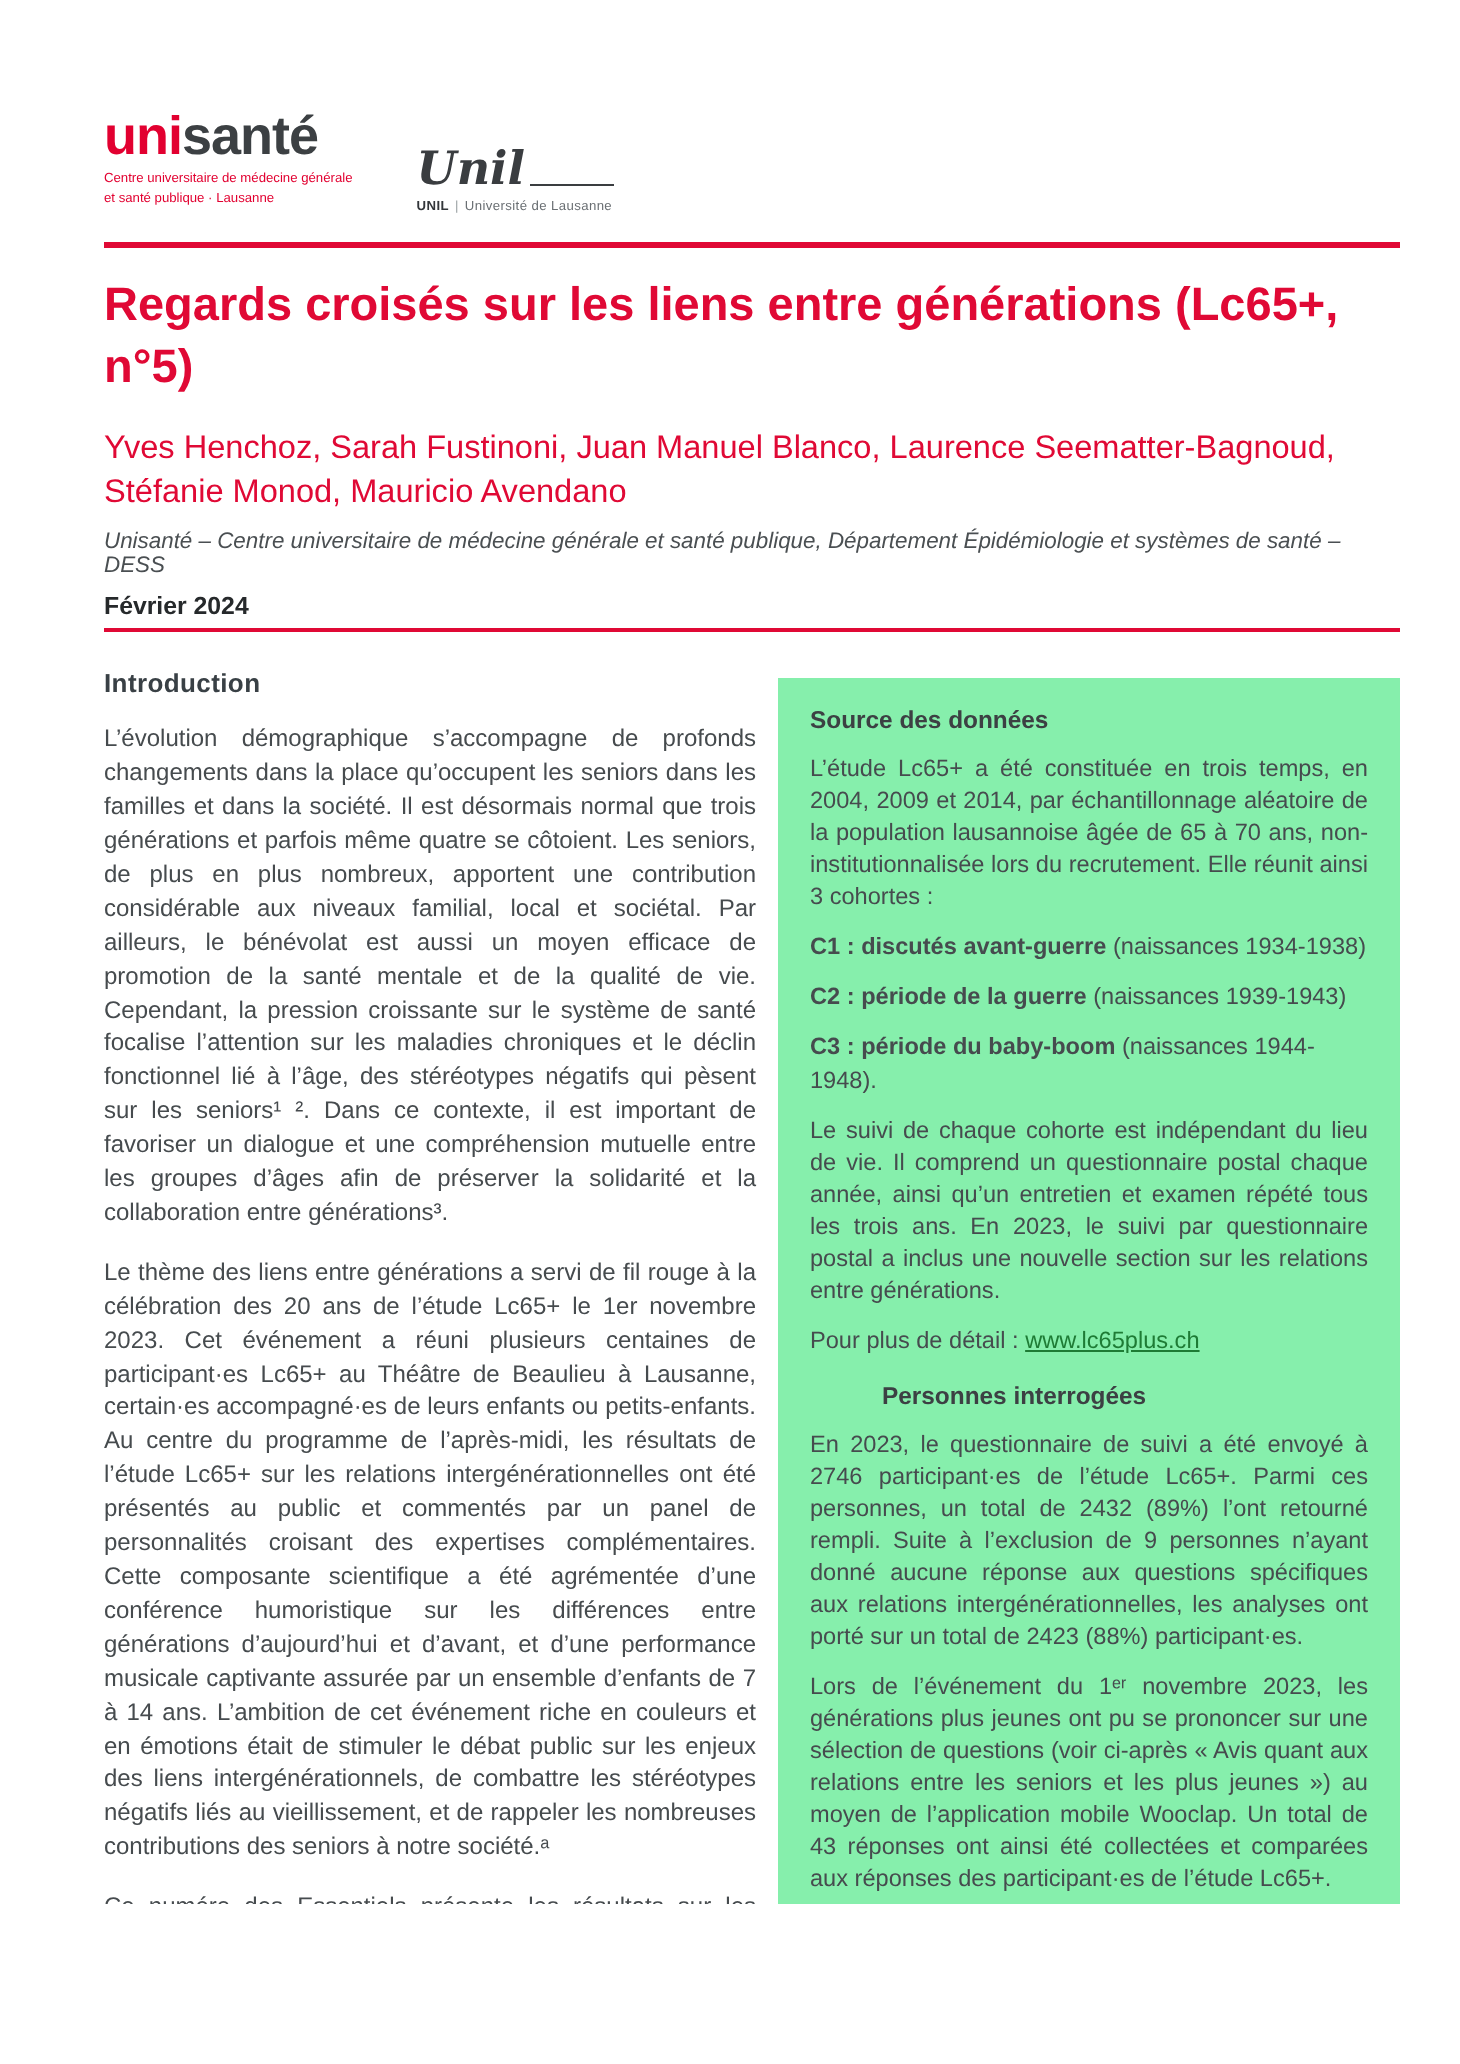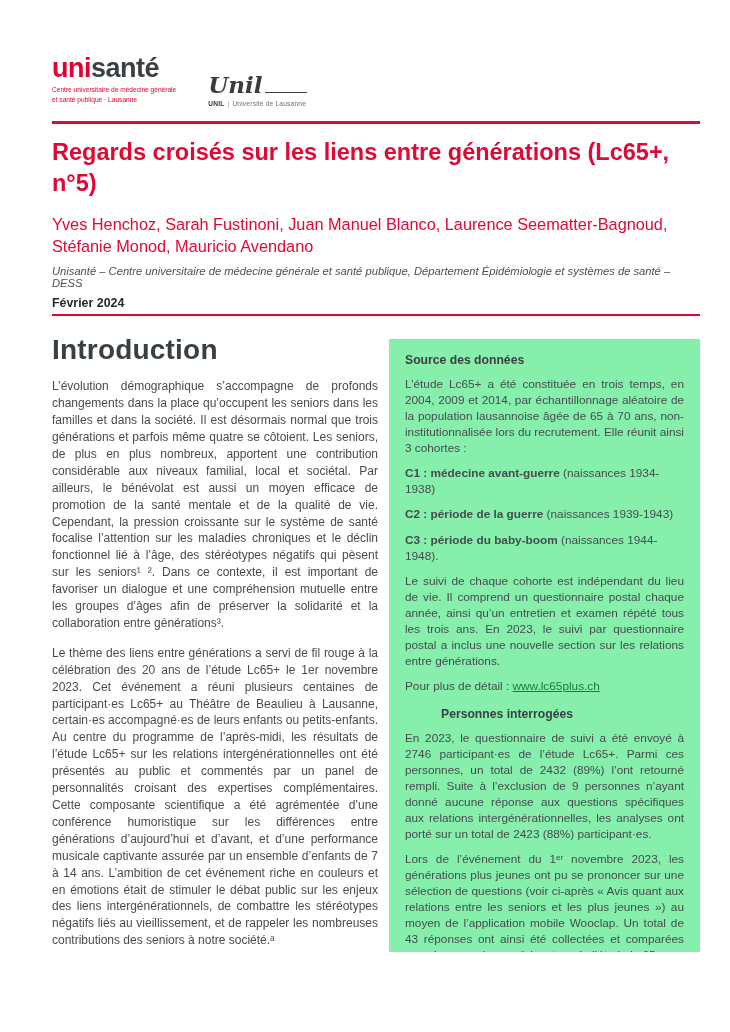--- a/index.html
+++ b/index.html
@@ -30,21 +30,21 @@
   .rule-top{height:3px;margin-top:16px;}
   .rule-date{height:2.5px;margin-top:4px;}
   
   .title{font-size:23.5px;font-weight:bold;color:#e00935;line-height:1.3;margin:13px 0 16px;width:620px;}
   .authors{font-size:16.3px;color:#e00935;line-height:1.34;margin-top:11px;width:640px;}
   .affiliation{font-size:11.2px;font-style:italic;color:#4a4f52;margin-top:7px;}
   .date{font-size:12.4px;font-weight:bold;color:#26292b;margin-top:7px;}
   
   .main{display:flex;gap:11px;margin-top:18px;align-items:flex-start;}
   .intro{width:326px;flex:none;}
-  .intro h2{font-size:28px;font-weight:bold;color:#394045;margin:0 0 12px;letter-spacing:.2px;}
+  .intro h2{font-size:13px;font-weight:bold;color:#394045;margin:0 0 12px;letter-spacing:.2px;}
   .intro p{font-size:12px;line-height:1.41;text-align:justify;margin:0 0 13px;}
   
   .infobox{flex:1;background:#86efac;margin-top:5px;padding:14px 16px 13px;box-sizing:border-box;min-height:607px;}
   .infobox h3{font-size:12.2px;font-weight:bold;color:#3c4043;margin:0 0 9px;}
   .infobox p{font-size:11.8px;line-height:1.36;text-align:justify;margin:0 0 9px;}
   .infobox p.cohort{text-align:left;}
   .infobox .greenlink{color:#1e7b35;text-decoration:underline;cursor:pointer;}
   .infobox h3.second{margin-top:13px;padding-left:36px;}
   .infobox p:last-child{margin-bottom:0;}
   
@@ -91,21 +91,21 @@
     <section class="intro">
       <h2>Introduction</h2>
       <p>L’évolution démographique s’accompagne de profonds changements dans la place qu’occupent les seniors dans les familles et dans la société. Il est désormais normal que trois générations et parfois même quatre se côtoient. Les seniors, de plus en plus nombreux, apportent une contribution considérable aux niveaux familial, local et sociétal. Par ailleurs, le bénévolat est aussi un moyen efficace de promotion de la santé mentale et de la qualité de vie. Cependant, la pression croissante sur le système de santé focalise l’attention sur les maladies chroniques et le déclin fonctionnel lié à l’âge, des stéréotypes négatifs qui pèsent sur les seniors¹ ². Dans ce contexte, il est important de favoriser un dialogue et une compréhension mutuelle entre les groupes d’âges afin de préserver la solidarité et la collaboration entre générations³.</p>
       <p>Le thème des liens entre générations a servi de fil rouge à la célébration des 20 ans de l’étude Lc65+ le 1er novembre 2023. Cet événement a réuni plusieurs centaines de participant·es Lc65+ au Théâtre de Beaulieu à Lausanne, certain·es accompagné·es de leurs enfants ou petits-enfants. Au centre du programme de l’après-midi, les résultats de l’étude Lc65+ sur les relations intergénérationnelles ont été présentés au public et commentés par un panel de personnalités croisant des expertises complémentaires. Cette composante scientifique a été agrémentée d’une conférence humoristique sur les différences entre générations d’aujourd’hui et d’avant, et d’une performance musicale captivante assurée par un ensemble d’enfants de 7 à 14 ans. L’ambition de cet événement riche en couleurs et en émotions était de stimuler le débat public sur les enjeux des liens intergénérationnels, de combattre les stéréotypes négatifs liés au vieillissement, et de rappeler les nombreuses contributions des seniors à notre société.ᵃ</p>
       <p>Ce numéro des Essentiels présente les résultats sur les relations intergénérationnelles discutés à l’occasion de la célébration des 20 ans de l’étude Lc65+.</p>
     </section>
 
     <aside class="infobox">
       <h3>Source des données</h3>
       <p>L’étude Lc65+ a été constituée en trois temps, en 2004, 2009 et 2014, par échantillonnage aléatoire de la population lausannoise âgée de 65 à 70 ans, non-institutionnalisée lors du recrutement. Elle réunit ainsi 3 cohortes :</p>
-      <p class="cohort"><b>C1 : médecine avant-guerre</b><span> (naissances 1934-1938)</span></p>
+      <p class="cohort"><b>C1 : discutés avant-guerre</b><span> (naissances 1934-1938)</span></p>
       <p class="cohort"><b>C2 : période de la guerre</b><span> (naissances 1939-1943)</span></p>
       <p class="cohort"><b>C3 : période du baby-boom</b><span> (naissances 1944-1948).</span></p>
       <p>Le suivi de chaque cohorte est indépendant du lieu de vie. Il comprend un questionnaire postal chaque année, ainsi qu’un entretien et examen répété tous les trois ans. En 2023, le suivi par questionnaire postal a inclus une nouvelle section sur les relations entre générations.</p>
       <p><span>Pour plus de détail : </span><a class="greenlink">www.lc65plus.ch</a></p>
       <h3 class="second">Personnes interrogées</h3>
       <p>En 2023, le questionnaire de suivi a été envoyé à 2746 participant·es de l’étude Lc65+. Parmi ces personnes, un total de 2432 (89%) l’ont retourné rempli. Suite à l’exclusion de 9 personnes n’ayant donné aucune réponse aux questions spécifiques aux relations intergénérationnelles, les analyses ont porté sur un total de 2423 (88%) participant·es.</p>
       <p>Lors de l’événement du 1ᵉʳ novembre 2023, les générations plus jeunes ont pu se prononcer sur une sélection de questions (voir ci-après « Avis quant aux relations entre les seniors et les plus jeunes ») au moyen de l’application mobile Wooclap. Un total de 43 réponses ont ainsi été collectées et comparées aux réponses des participant·es de l’étude Lc65+.</p>
     </aside>
 
   </div>

